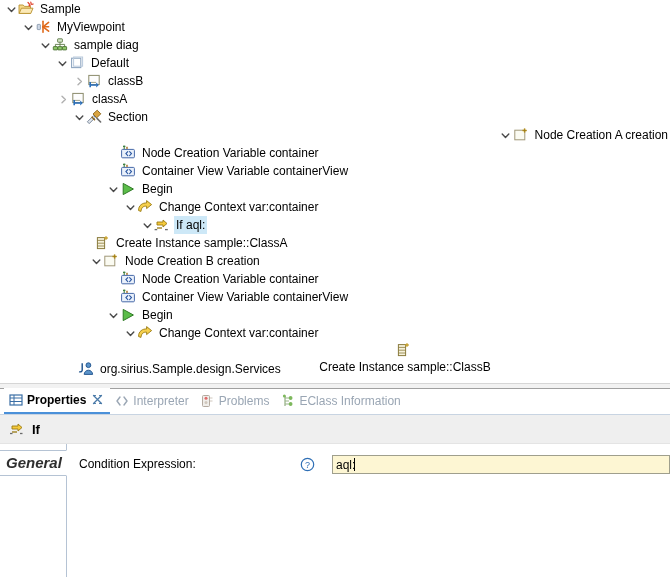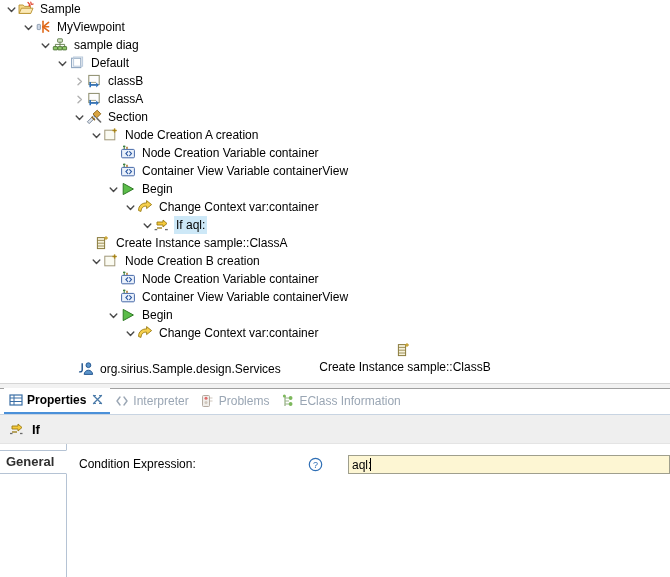--- a/index.html
+++ b/index.html
@@ -138,44 +138,45 @@
     background: #ffffff;
   }
   .props-tabs-left {
     width: 66px;
     min-width: 66px;
     background: #ffffff;
     border-right: 1px solid #b5c3d4;
     padding-top: 6px;
   }
   .ptab {
-    font-size: 13px;
+    font-size: 15px;
     font-weight: bold;
     color: #2f2f2f;
     padding: 3px 6px 4px 6px;
     border-top: 1px solid #b5c3d4;
     border-bottom: 1px solid #b5c3d4;
     background: #ffffff;
     text-align: left;
+    font-style: italic;
   }
   .ptab.active {
     border-right: 1px solid #ffffff;
     margin-right: -1px;
   }
   .props-content {
     flex: 1;
     position: relative;
     background: #ffffff;
     padding-top: 9px;
   }
   .field-row {
     display: flex;
     align-items: center;
     padding-left: 12px;
-    gap: 16px;
+    gap: 8px;
     height: 22px;
   }
   .field-label {
     font-size: 12px;
     color: #000;
     width: 212px;
     min-width: 212px;
   }
   .help-icon {
     width: 16px; height: 16px;
@@ -293,21 +294,21 @@
           <svg width="16" height="16" viewBox="0 0 16 16">
             <rect x="2.8" y="2.4" width="10.4" height="9.2" fill="#fdfdfd" stroke="#8b8b6b" stroke-width="1"></rect>
             <path d="M3.2 9.4 h6.8" stroke="#8b8b6b" stroke-width="0.8"></path>
             <path d="M4.0 12.0 h6.2" stroke="#2b6fba" stroke-width="1.6"></path>
             <path d="M10.2 9.6 l2.6 2.4 -2.6 2.4 z" fill="#2b6fba"></path>
             <path d="M4.2 9.0 v5.2" stroke="#2b6fba" stroke-width="1.6"></path>
           </svg>
         </span>
         <span class="tree-label">classB</span>
       </div>
-      <div class="tree-row" style="padding-left: 72px;">
+      <div class="tree-row" style="padding-left: 56px;">
         <span class="twisty">
           <svg width="9" height="9" viewBox="0 0 9 9">
             <path d="M3 1.2 L6.4 4.5 L3 7.8" stroke="#b0b0b0" stroke-width="1.4" fill="none" stroke-linecap="round" stroke-linejoin="round"></path>
           </svg>
         </span>
         <span class="tree-icon">
           <svg width="16" height="16" viewBox="0 0 16 16">
             <rect x="2.8" y="2.4" width="10.4" height="9.2" fill="#fdfdfd" stroke="#8b8b6b" stroke-width="1"></rect>
             <path d="M3.2 9.4 h6.8" stroke="#8b8b6b" stroke-width="0.8"></path>
             <path d="M4.0 12.0 h6.2" stroke="#2b6fba" stroke-width="1.6"></path>
@@ -326,21 +327,21 @@
         <span class="tree-icon">
           <svg width="16" height="16" viewBox="0 0 16 16">
             <path d="M1.4 12.8 L7.6 6.6 L9.4 8.4 L3.2 14.6 z" fill="#e3e8ef" stroke="#5a6b80" stroke-width="0.8"></path>
             <path d="M7.0 5.0 L11.2 1.2 L14.8 4.8 L10.8 8.8 z" fill="#d9a441" stroke="#8a6418" stroke-width="0.9"></path>
             <path d="M5.6 7.8 L9.0 11.2" stroke="#8a6418" stroke-width="1.4"></path>
             <path d="M11.0 9.4 l3.6 3.6" stroke="#6a6a6a" stroke-width="1.6" stroke-linecap="round"></path>
           </svg>
         </span>
         <span class="tree-label">Section</span>
       </div>
-      <div class="tree-row" style="padding-left: 89px;">
+      <div class="tree-row" style="padding-left: 89px; justify-content: flex-end;">
         <span class="twisty">
           <svg width="9" height="9" viewBox="0 0 9 9">
             <path d="M1.2 3 L4.5 6.4 L7.8 3" stroke="#4a4a4a" stroke-width="1.4" fill="none" stroke-linecap="round" stroke-linejoin="round"></path>
           </svg>
         </span>
         <span class="tree-icon">
           <svg width="16" height="16" viewBox="0 0 16 16">
             <rect x="1.8" y="3.2" width="10" height="9.6" fill="#fbfbf2" stroke="#a09878" stroke-width="1"></rect>
             <path d="M11.6 1.4 v4.2 M9.5 3.5 h4.2" stroke="#c8a12c" stroke-width="1.5"></path>
             <path d="M11.6 1.4 v4.2 M9.5 3.5 h4.2" stroke="#8c6f10" stroke-width="0.5"></path>

